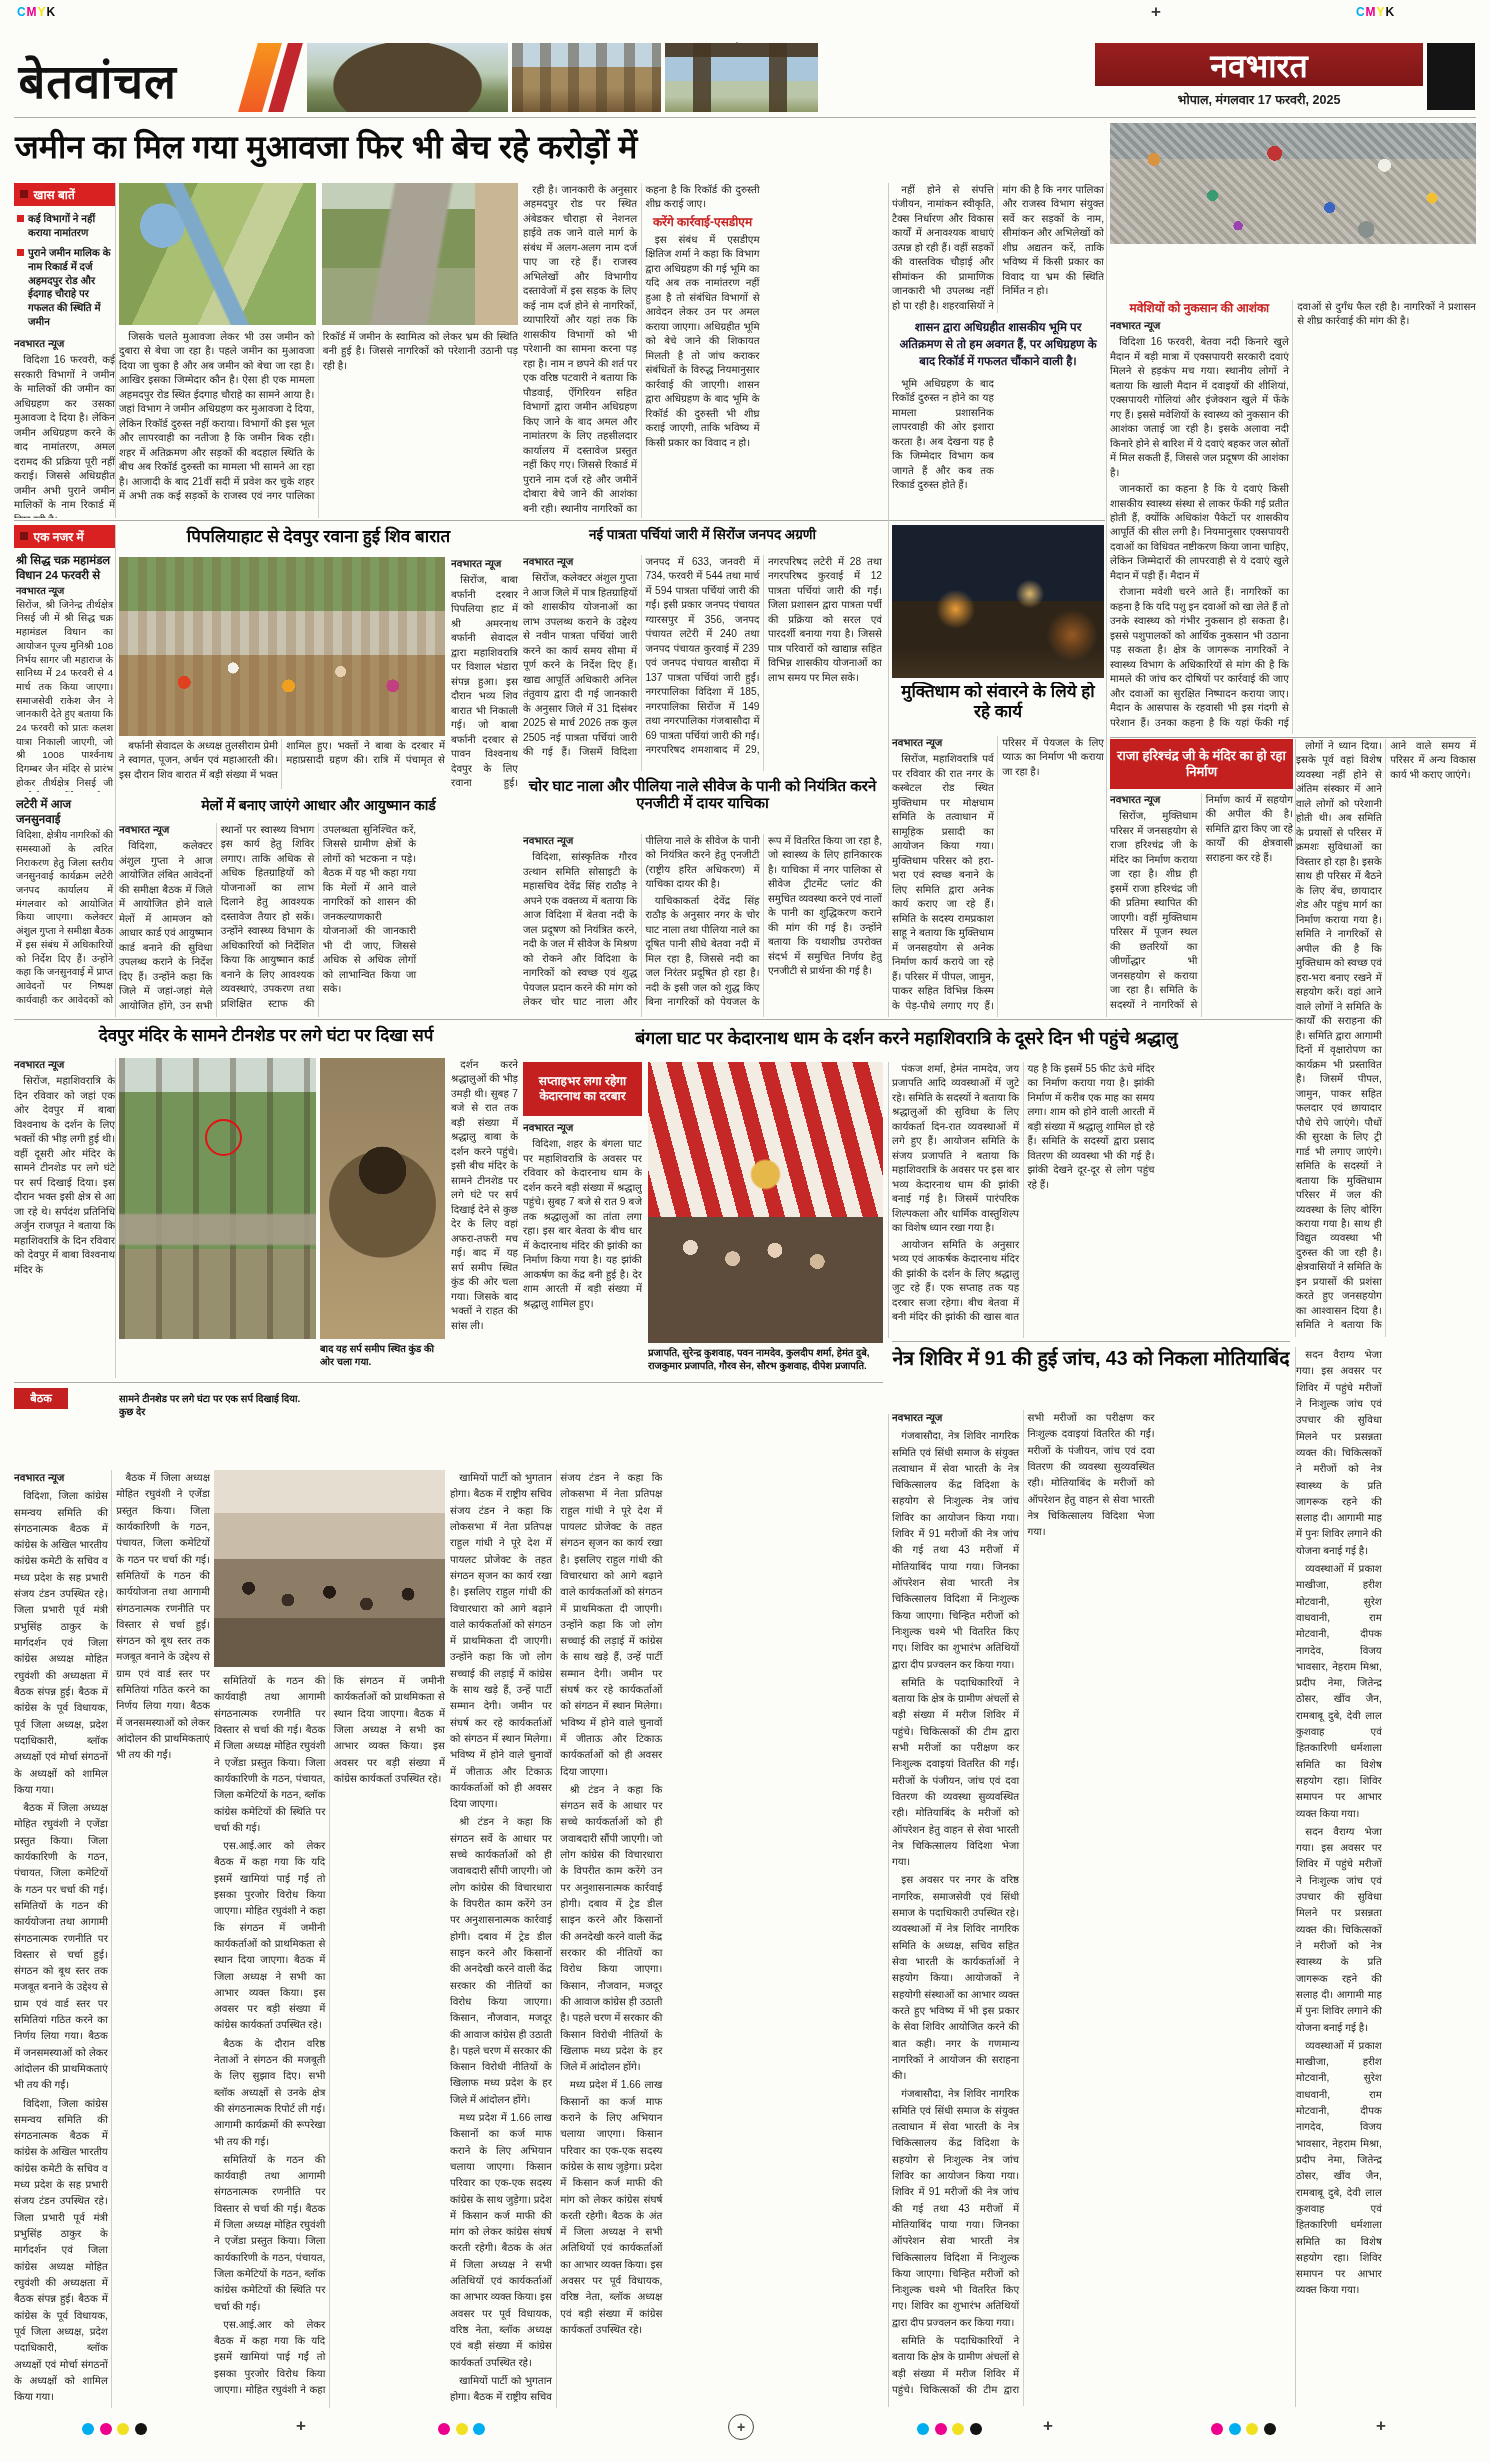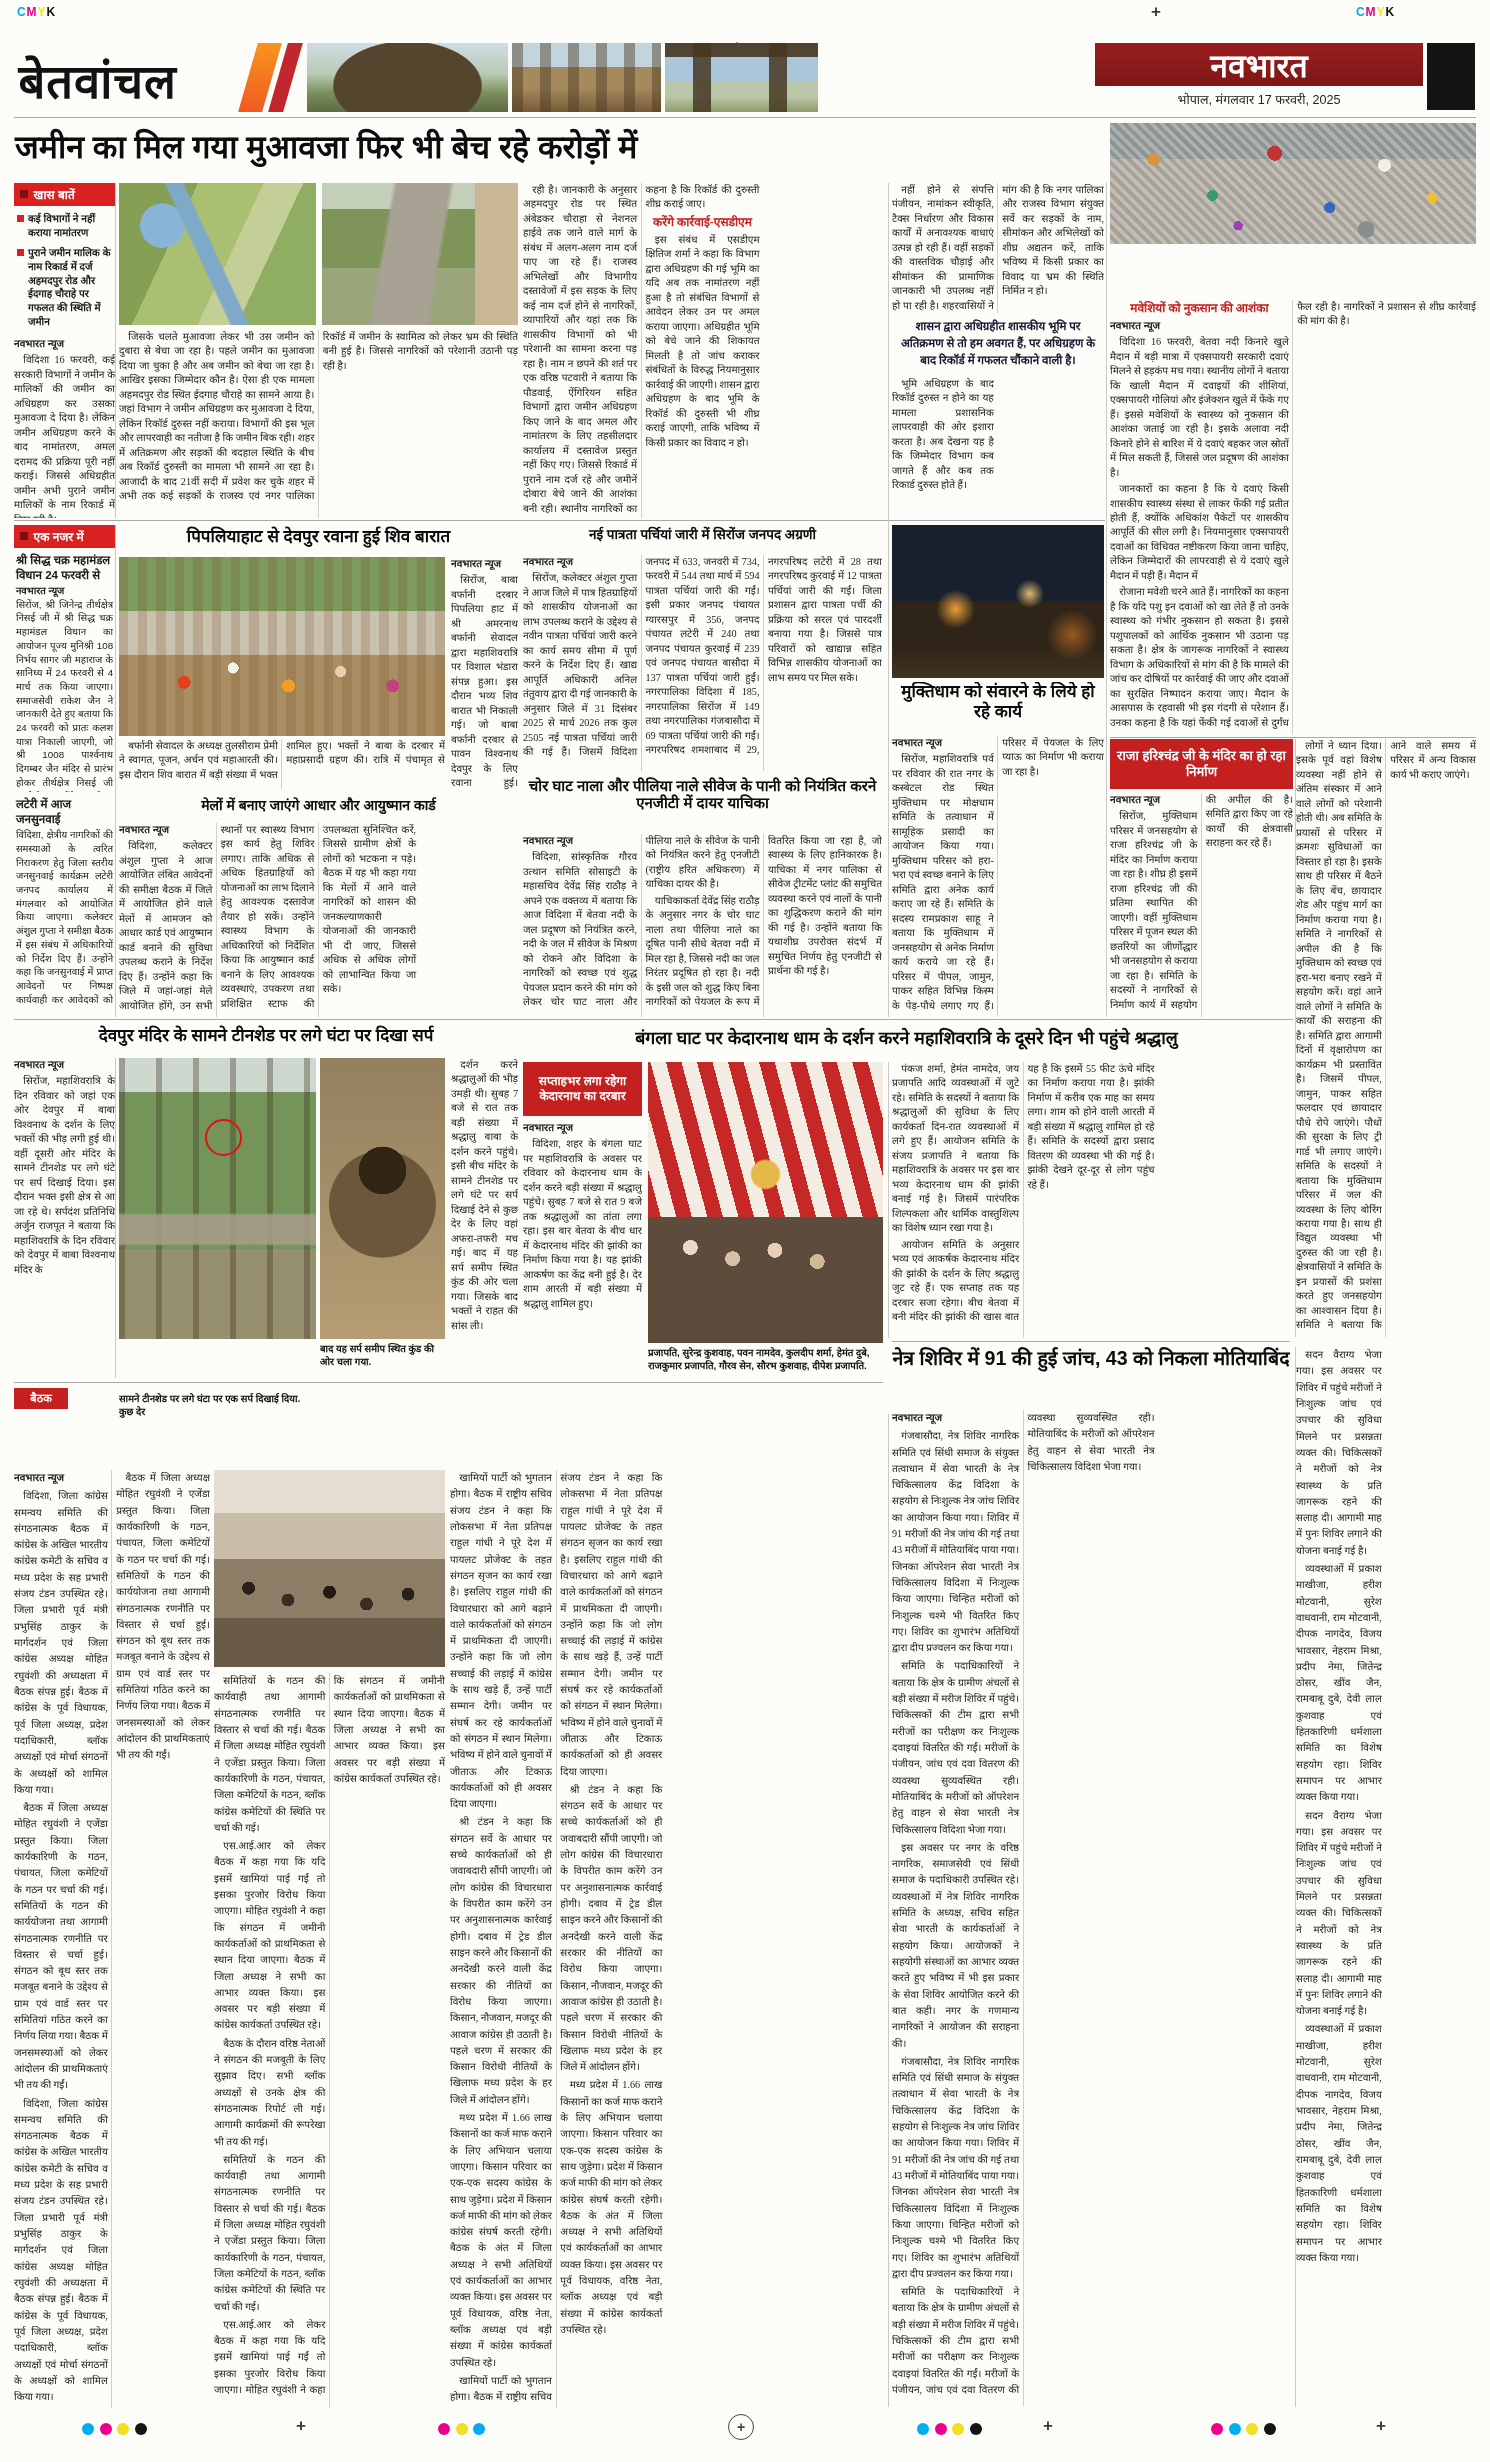--- a/index.html
+++ b/index.html
@@ -1,38 +1,38 @@
 <!DOCTYPE html>
 <html style="font-size:15px"><head>
 <meta charset="utf-8">
 <style>
   * { margin:0; padding:0; box-sizing:border-box; }
   body { background:#e9e8e4; font-family:"Liberation Sans", sans-serif; }
   .sheet { position:relative; width:1490px; height:2462px; background:#fcfcf8; margin:0 auto; overflow:hidden; color:#1a1a1a; }
   .headline { position:absolute; font-weight:bold; color:#0c0c0c; line-height:1.15; }
   .center { text-align:center; }
   .nowrap { white-space:nowrap; }
-  .region { position:absolute; overflow:hidden; font-size:10.2px; line-height:1.42; text-align:justify; color:#1d1d1d;font-family:Liberation Serif, serif; }
+  .region { position:absolute; overflow:hidden; font-size:10.2px; line-height:1.42; text-align:justify; color:#1d1d1d; }
   .cols2 { column-count:2; } .cols3 { column-count:3; } .cols4 { column-count:4; }
   .cols2,.cols3,.cols4 { column-gap:8.4px; column-rule:0.9px solid #cfcfcb; column-fill:auto; }
   .loose { line-height:1.6; }
   .region p { margin:0 0 1.9px; text-indent:9.3px; }
   .byline { font-weight:bold; text-indent:0 !important; }
   .red-sub { color:#c92020; font-weight:bold; text-align:center; font-size:12px; margin:4.7px 0 3.7px; text-indent:0 !important; }
   .pullq { column-span:all; font-weight:bold; font-size:11.6px; line-height:1.45; color:#17172e; padding:5.6px 2.8px; text-indent:0 !important; text-align:center; }
   .photo { position:absolute; background-size:cover; }
   .caption { position:absolute; font-size:9.8px; font-weight:bold; line-height:1.3; color:#111; overflow:hidden; }
   .redbox { position:absolute; background:#c42020; color:#fff; font-weight:bold; text-align:center; display:flex; align-items:center; justify-content:center; line-height:1.25; padding:2.8px; }
   .vr { position:absolute; width:0.9px; background:#c9c9c5; }
   .hr { position:absolute; height:0.9px; background:#a9a9a5; }
   
   .region-name { position:absolute; font-size:47px; font-weight:bold; color:#121212; letter-spacing:0.9px; }
   .ribbon { position:absolute; transform:skewX(-16deg); }
   .brand-box { position:absolute; background:linear-gradient(180deg,#9a1f1f,#7e1616); color:#fff; font-weight:bold; font-size:32px; display:flex; align-items:center; justify-content:center; }
-  .date-strip { position:absolute; font-size:12.6px; font-weight:normal; color:#222; display:flex; align-items:center; justify-content:center; }
+  .date-strip { position:absolute; font-size:12.6px; font-weight:bold; color:#222; display:flex; align-items:center; justify-content:center; }
   .black-sq { position:absolute; background:#141414; }
   
   .sidebox { position:absolute; overflow:hidden; }
   .sidebox-head { background:#d92121; color:#fff; font-weight:bold; font-size:12px; padding:2.8px 5.6px; display:flex; gap:5.6px; align-items:center; }
   .sidebox-head .sq { width:8.4px; height:8.4px; background:#7c0f0f; display:inline-block; }
   .khas-item { font-size:10.2px; font-weight:bold; line-height:1.35; margin:6.5px 1.9px 0 1.9px; padding-left:12px; position:relative; text-align:left; }
   .khas-item::before { content:""; position:absolute; left:0.9px; top:2.8px; width:7.5px; height:7.5px; background:#d92121; }
   .brief-head { font-size:11.6px; font-weight:bold; line-height:1.25; margin:5.6px 1.9px 1.9px; }
   .brief-body { font-size:9.8px; line-height:1.4; text-align:justify; overflow:hidden; padding:0 1.9px; }
   

